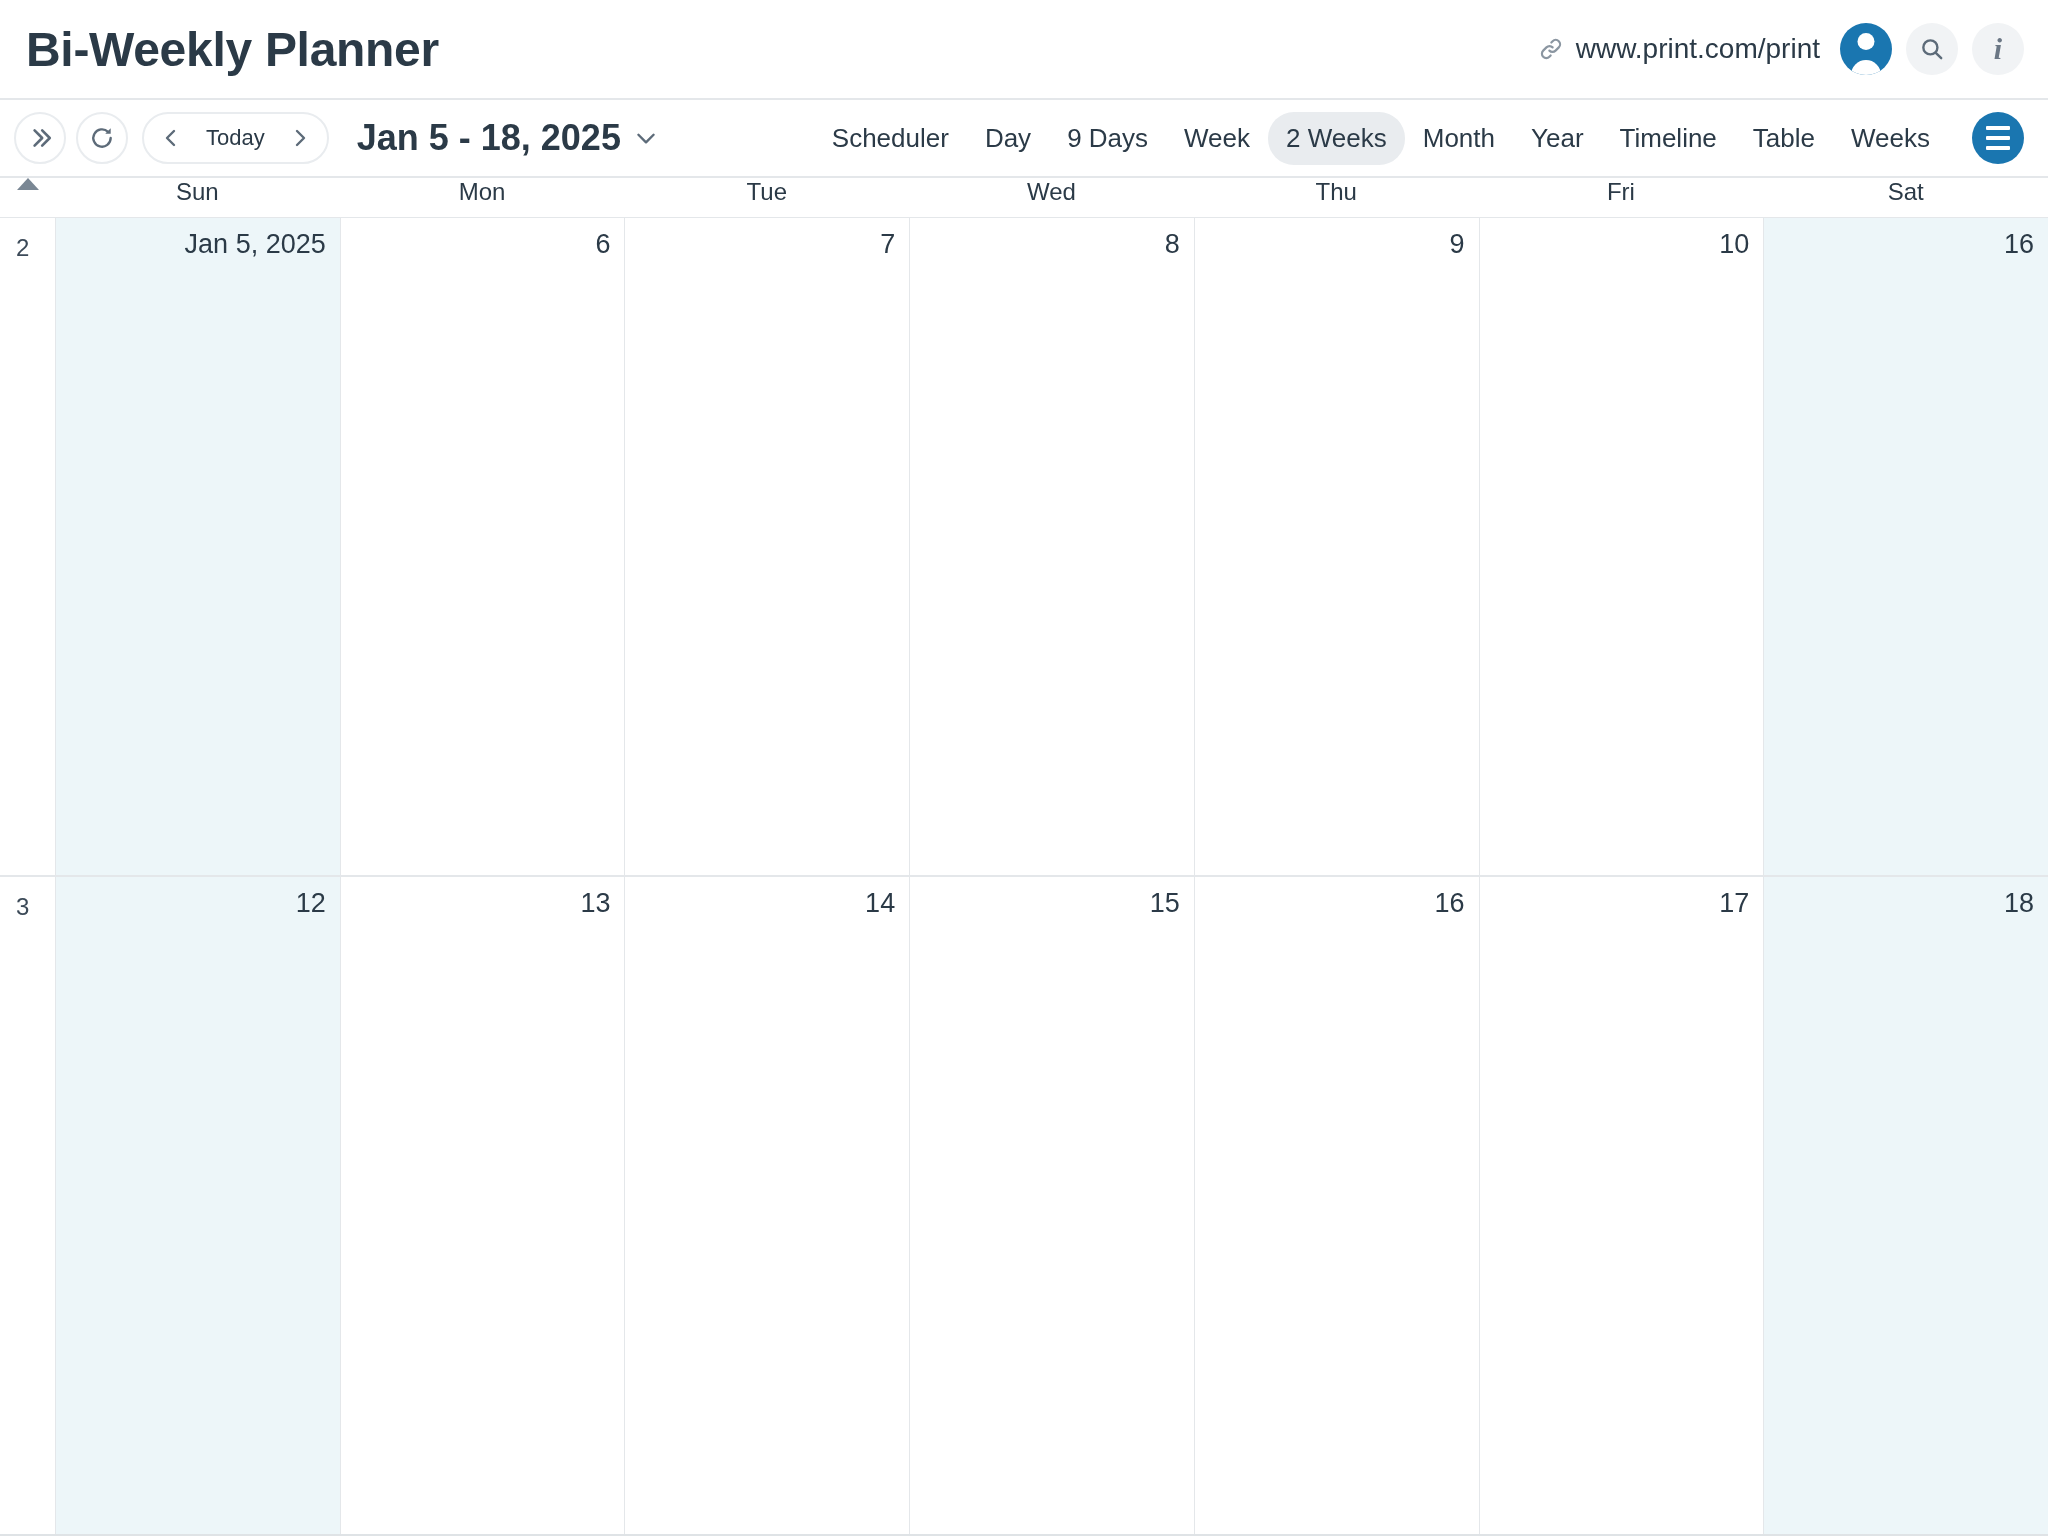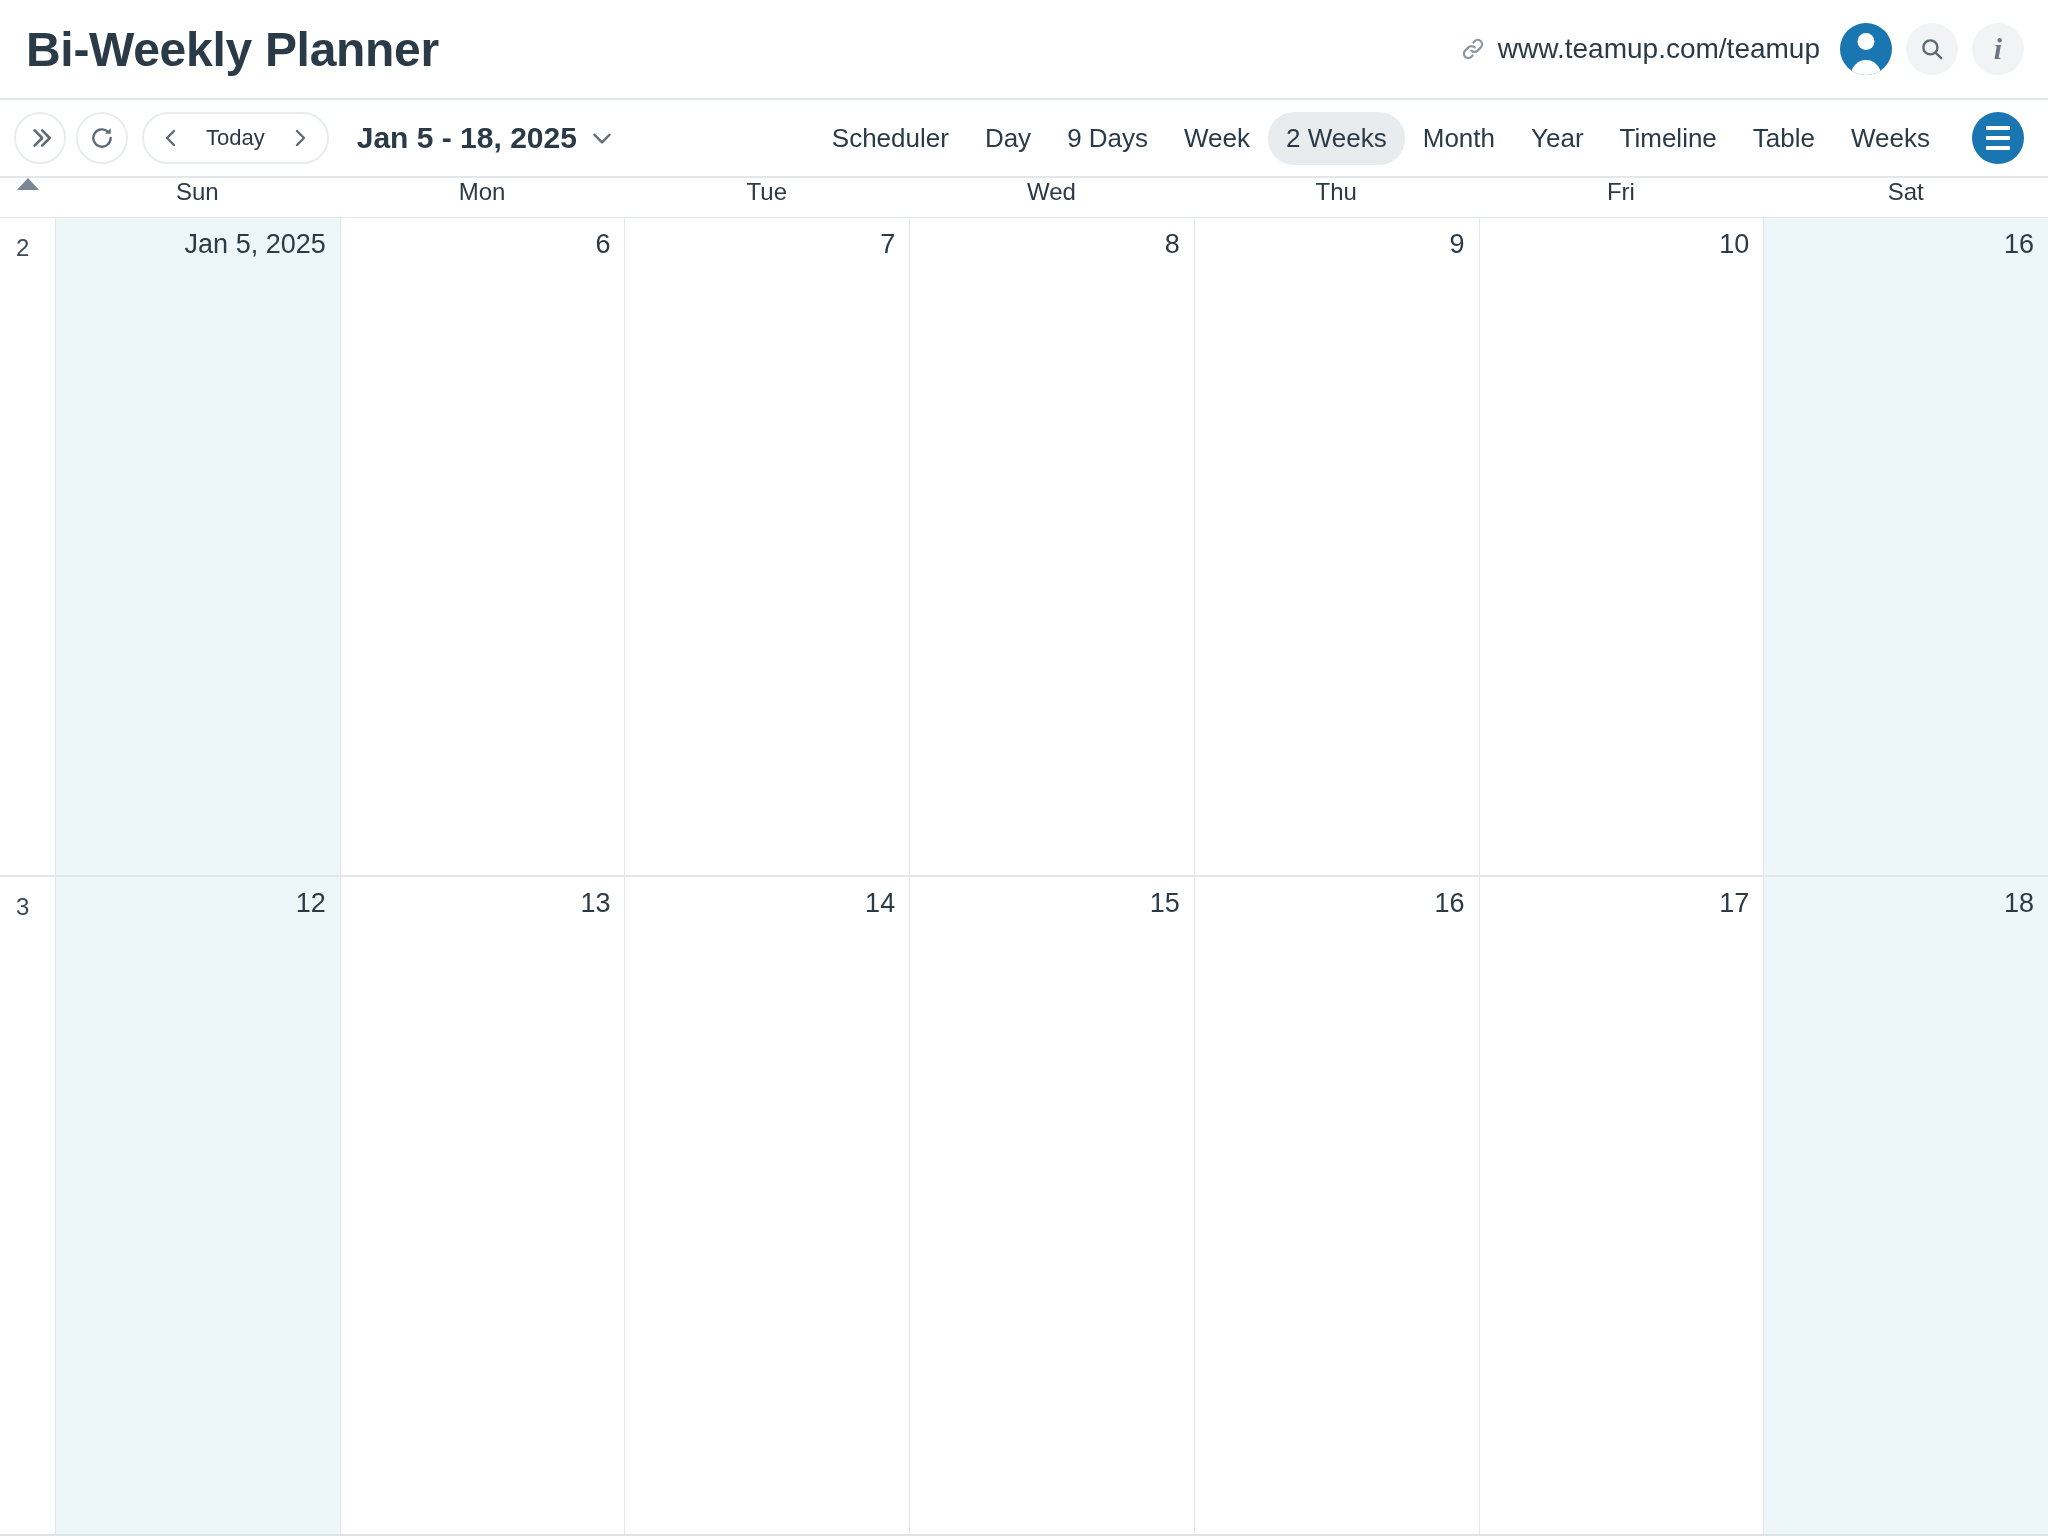--- a/index.html
+++ b/index.html
@@ -149,21 +149,21 @@
 
   .date-range {
     margin-left: 28px;
     display: flex;
     align-items: center;
     gap: 12px;
     cursor: pointer;
     flex: none;
   }
   .date-range-text {
-    font-size: 30px;
+    font-size: 36px;
     font-weight: bold;
     color: #2b3a47;
     white-space: nowrap;
   }
   .chev-down { color: #5d6b79; display: flex; }
 
   .view-tabs {
     display: flex;
     align-items: center;
     margin-left: auto;
@@ -290,21 +290,21 @@
   <div class="app-title">Bi-Weekly Planner</div>
 
   <div class="header-right">
     <div class="share-link">
       <span class="link-icon">
         <svg width="26" height="26" viewBox="0 0 24 24" fill="none" stroke="currentColor" stroke-width="2" stroke-linecap="round">
           <path d="M10.5 13.5a4 4 0 0 0 5.7 0l3-3a4 4 0 0 0-5.7-5.7l-1.2 1.2"></path>
           <path d="M13.5 10.5a4 4 0 0 0-5.7 0l-3 3a4 4 0 0 0 5.7 5.7l1.2-1.2"></path>
         </svg>
       </span>
-      <span>www.teamup.com/teamup</span>
+      <span>www.print.com/print</span>
     </div>
 
     <button class="avatar-btn">
       <span class="avatar-head"></span>
       <span class="avatar-body"></span>
     </button>
 
     <button class="round-btn">
       <svg width="26" height="26" viewBox="0 0 24 24" fill="none" stroke="currentColor" stroke-width="2.2" stroke-linecap="round">
         <circle cx="10.5" cy="10.5" r="6.5"></circle>

